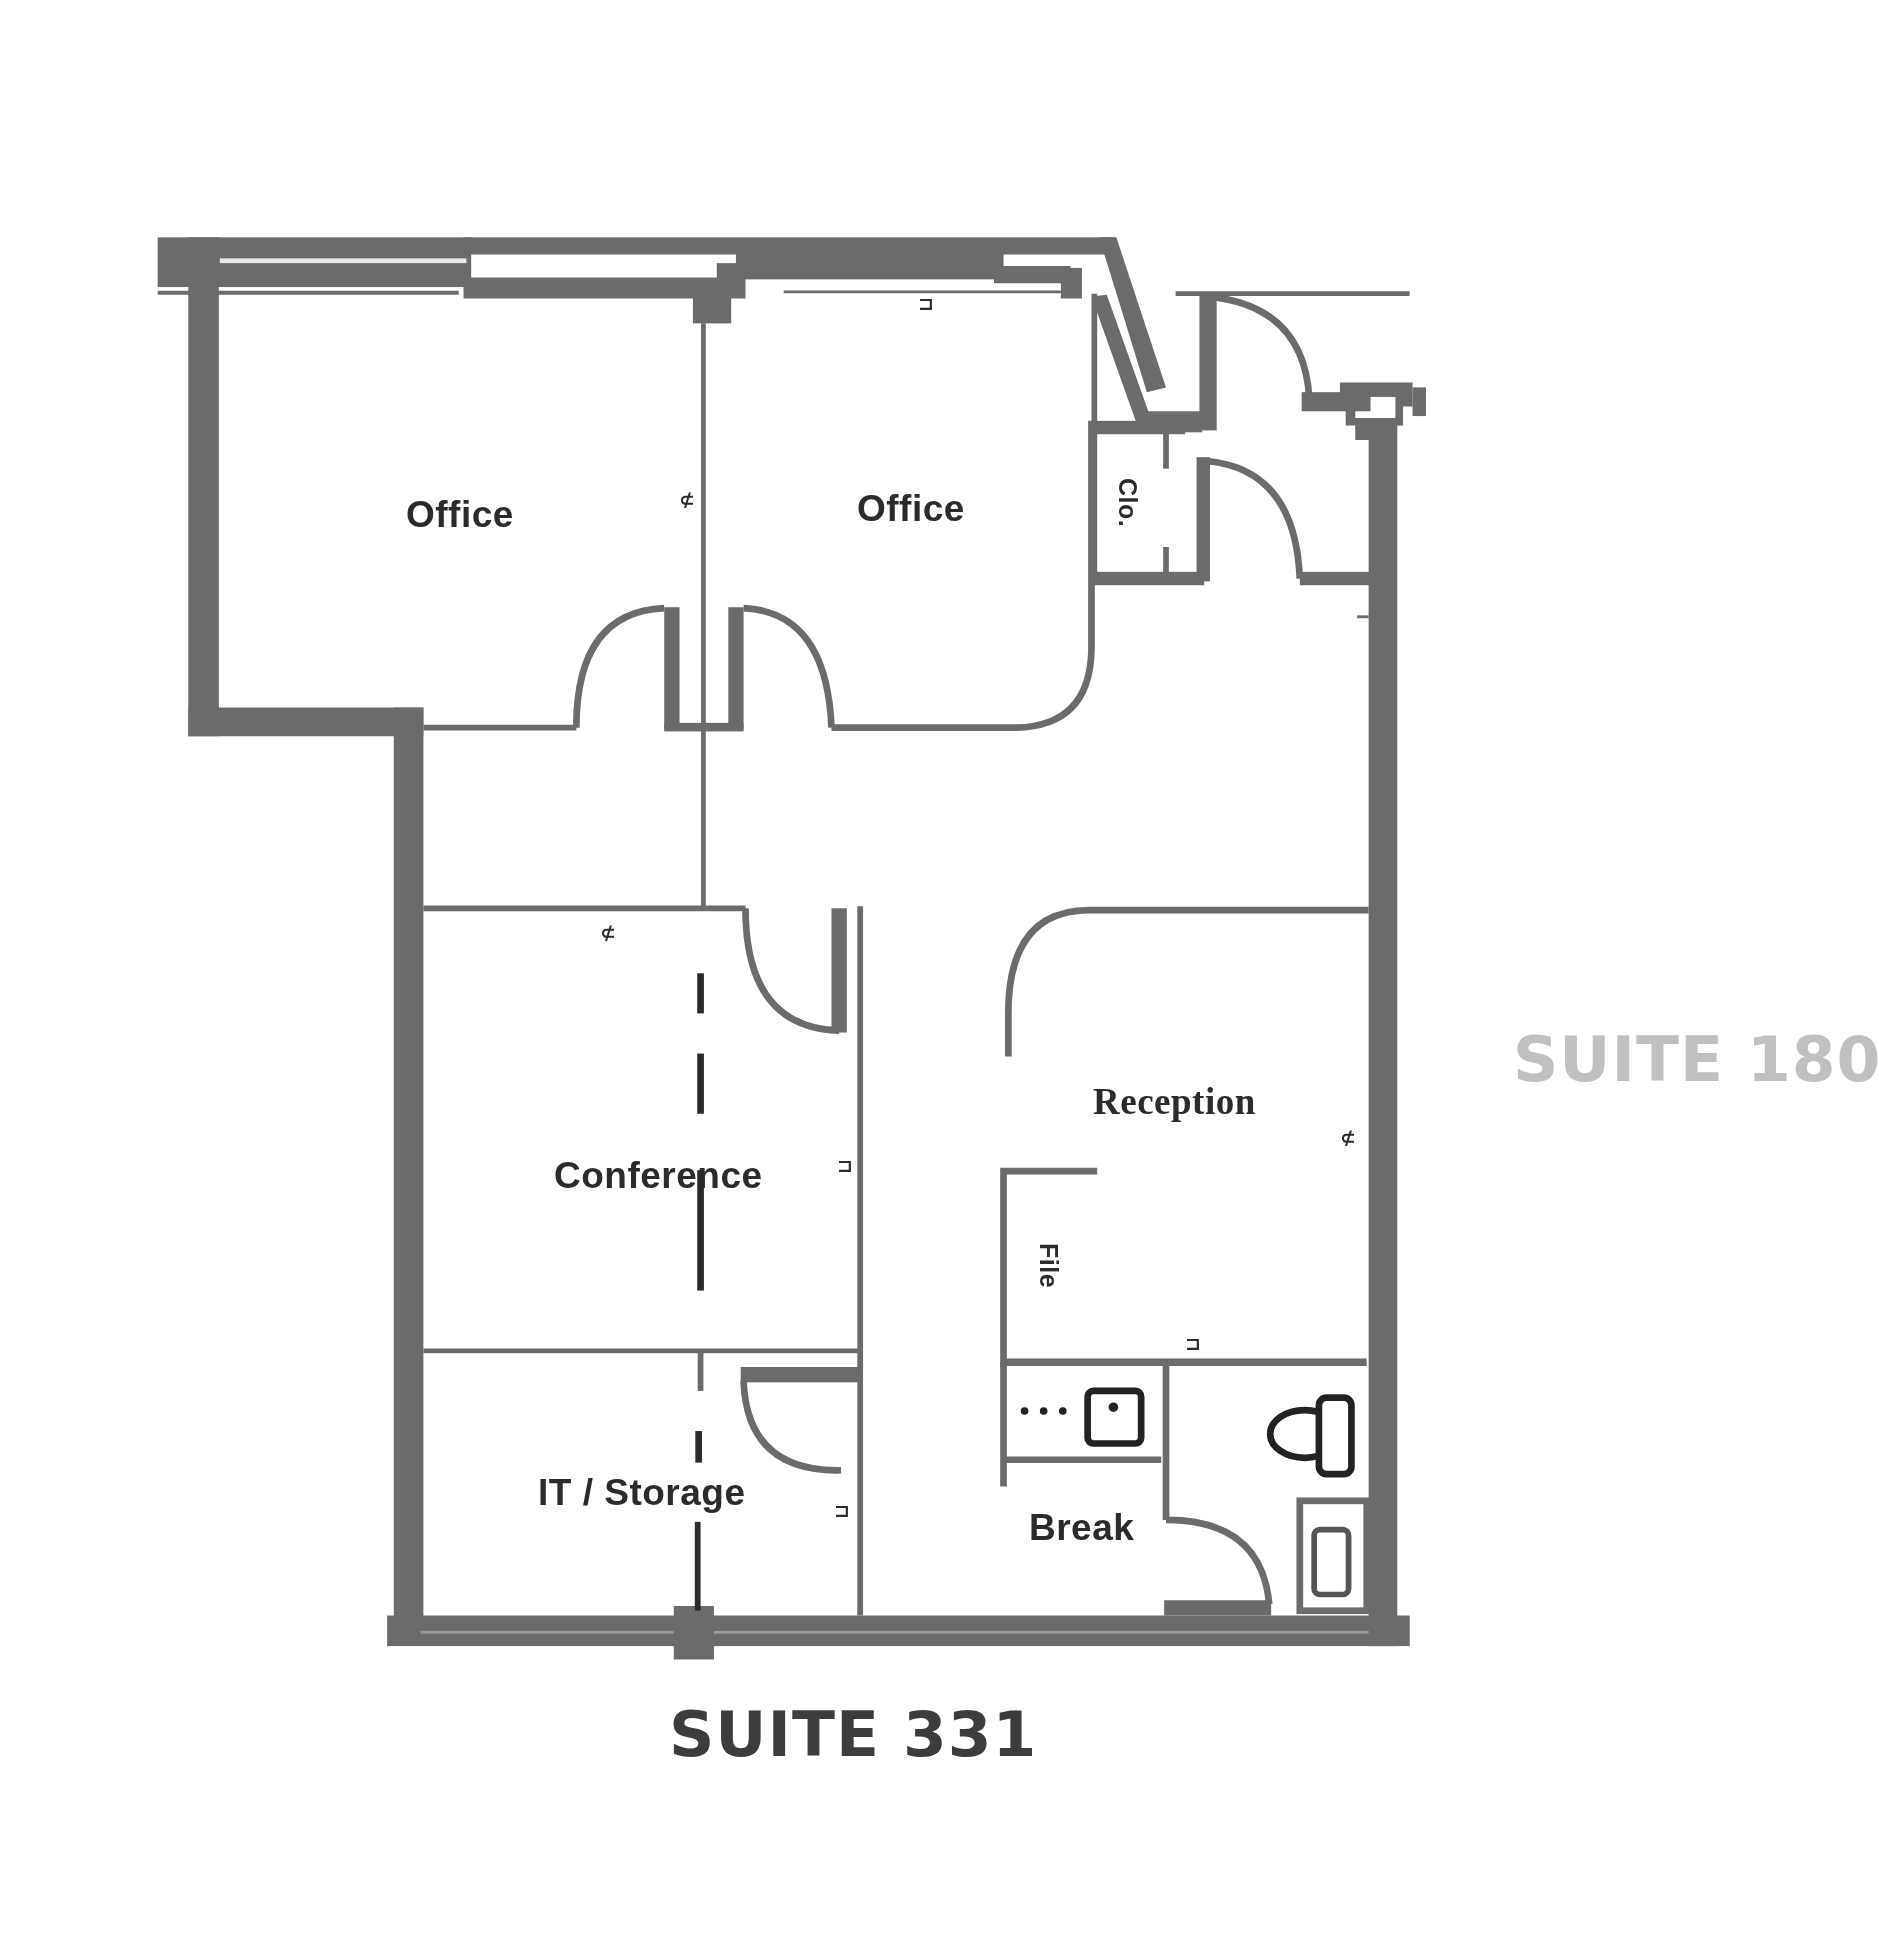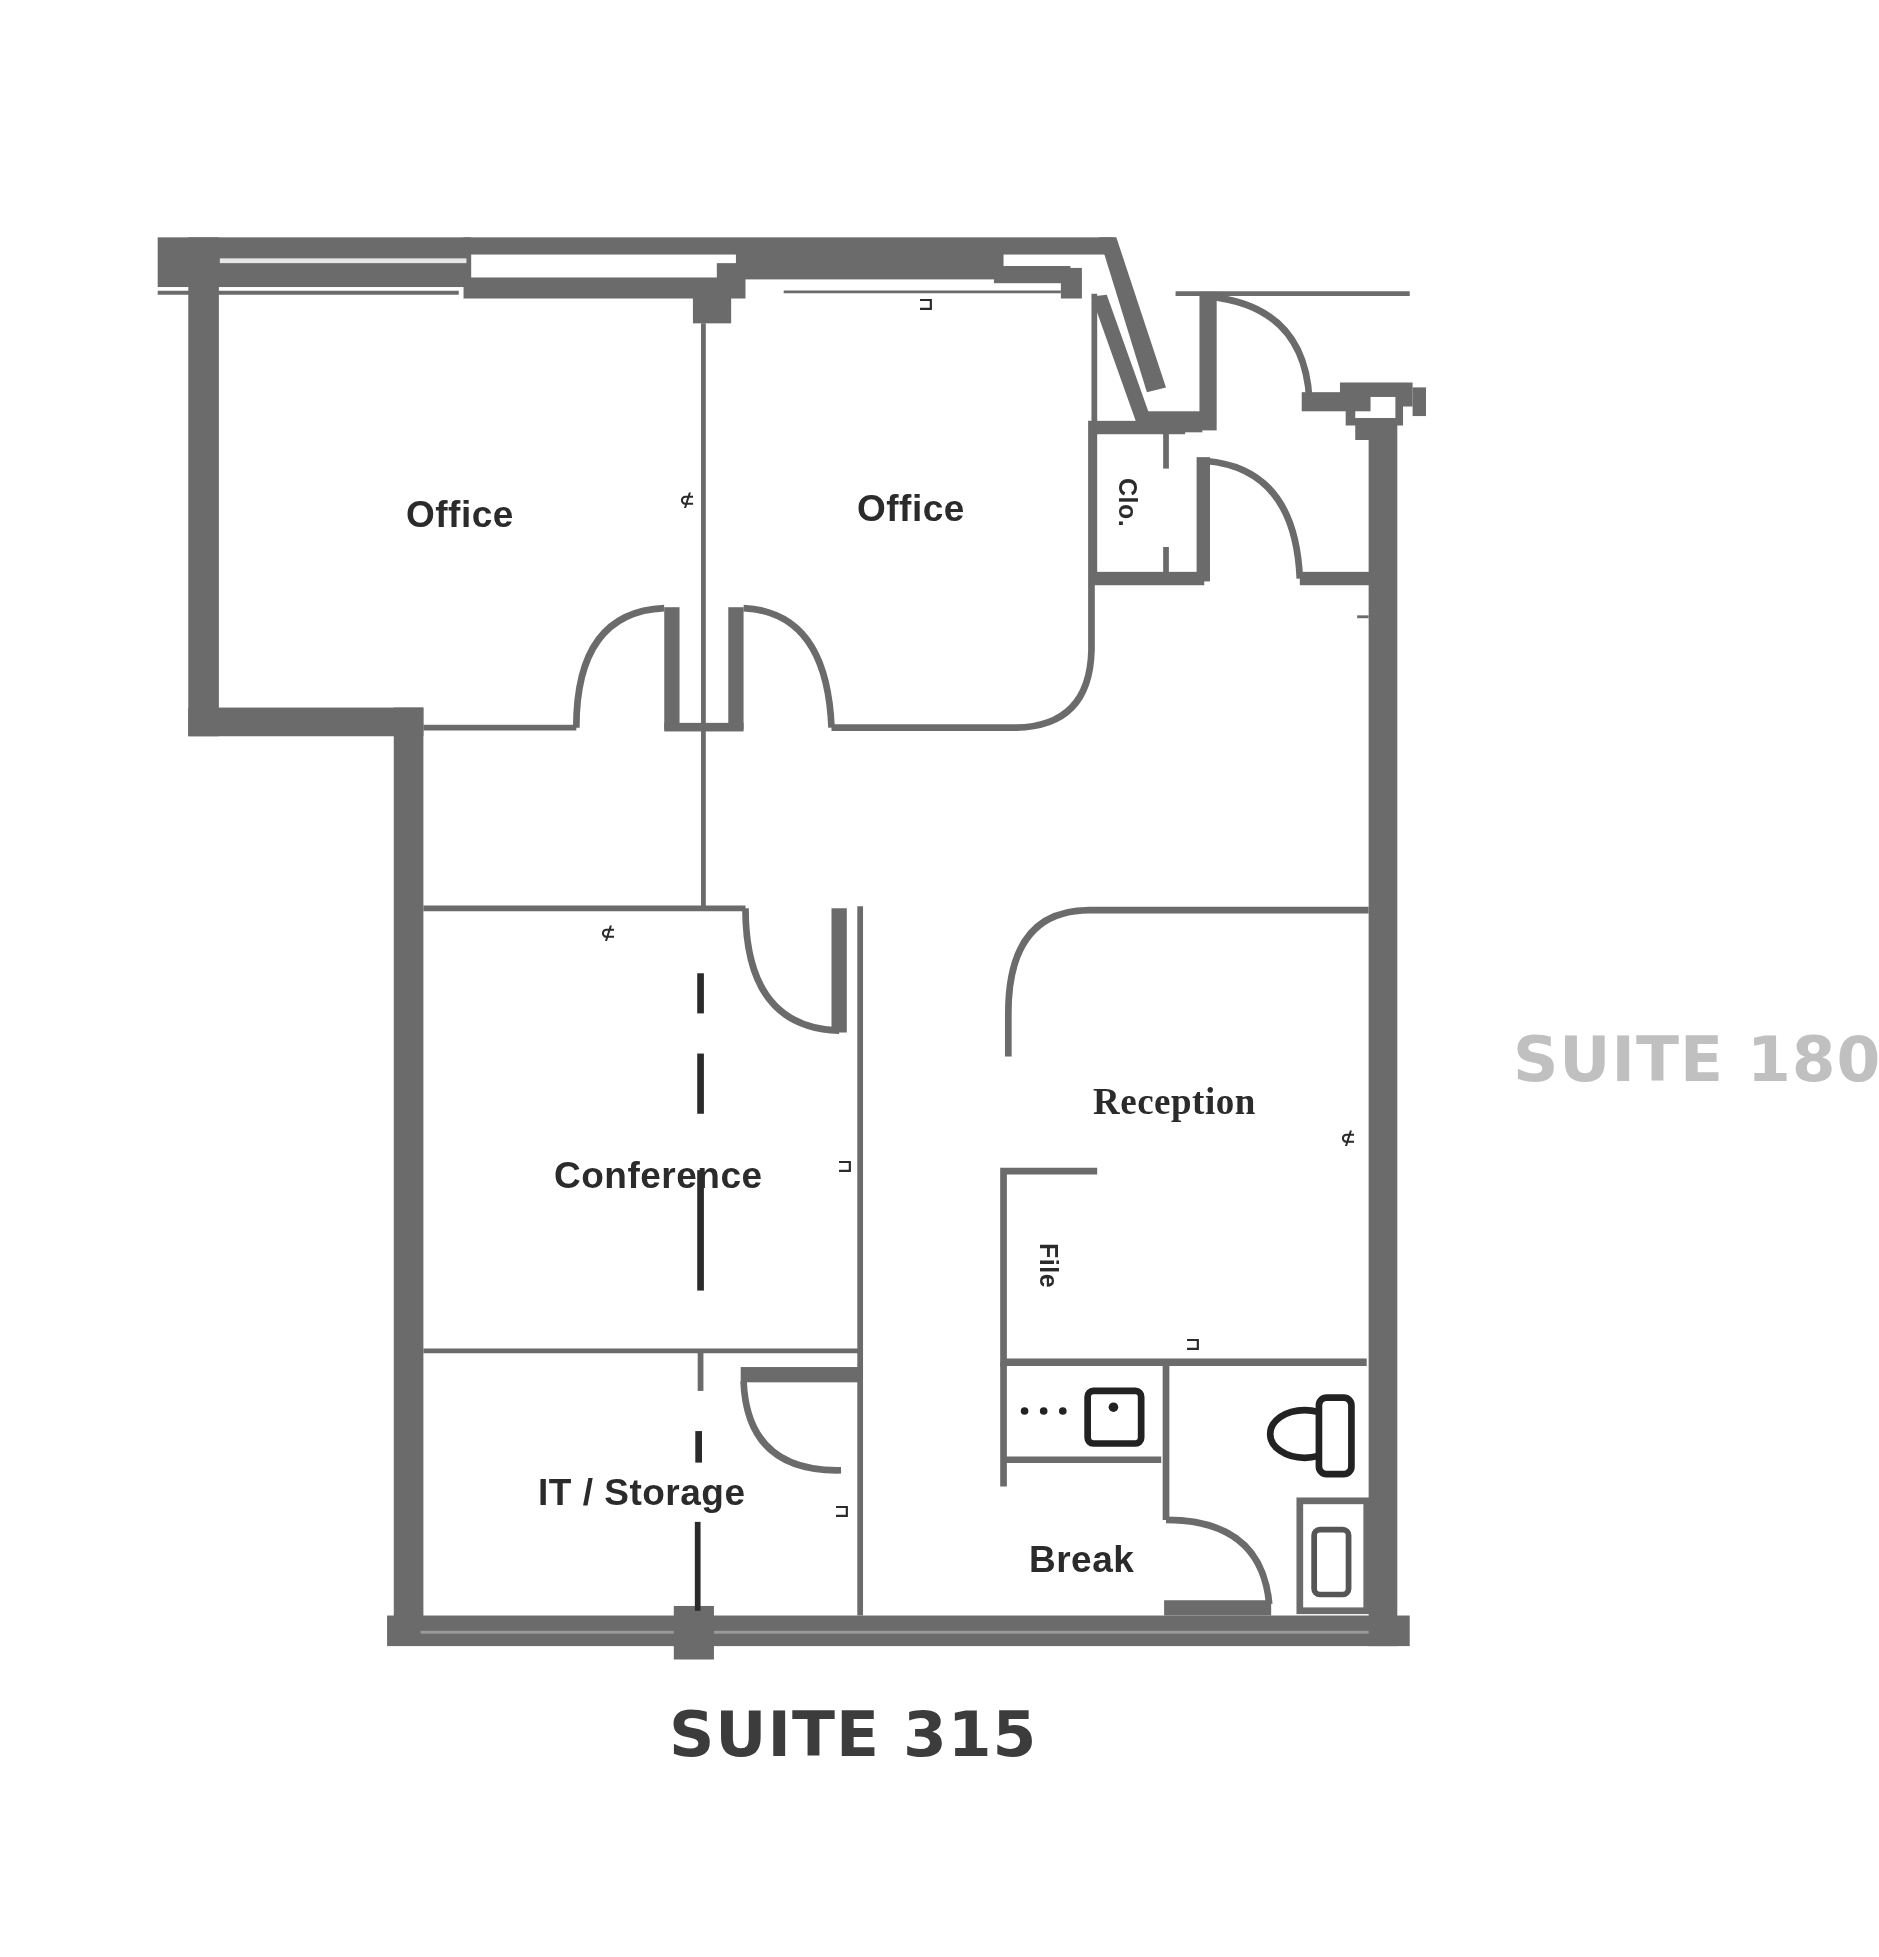--- a/index.html
+++ b/index.html
@@ -133,25 +133,25 @@
   </g>
 </svg>
 
 <div class="lbl room" style="left:406px; top:494px;">Office</div>
 <div class="lbl room" style="left:857px; top:488px;">Office</div>
 <div class="lbl room rot" style="left:1142px; top:478px; font-size:25px; transform:rotate(90deg);">Clo.</div>
 <div class="lbl room" style="left:554px; top:1121px;margin-top:34px;">Conference</div>
 <div class="lbl room" style="left:1093px; top:1080px;font-family:Liberation Serif, serif;">Reception</div>
 <div class="lbl room rot" style="left:1063px; top:1243px; font-size:25px; transform:rotate(90deg);">File</div>
 <div class="lbl room" style="left:538px; top:1472px;">IT / Storage</div>
-<div class="lbl room" style="left:1029px; top:1507px;margin-top:32px;">Break</div>
+<div class="lbl room" style="left:1029px; top:1507px;">Break</div>
 
 <div class="sym" style="left:679px; top:488px;">⊄</div>
 <div class="sym" style="left:600px; top:921px;">⊄</div>
 <div class="sym" style="left:837px; top:1154px;">⊐</div>
 <div class="sym" style="left:1340px; top:1126px;">⊄</div>
 <div class="sym" style="left:1185px; top:1332px;">⊐</div>
 <div class="sym" style="left:918px; top:292px;">⊐</div>
 <div class="sym" style="left:834px; top:1499px;">⊐</div>
 
-<div class="lbl suite" style="left:669px; top:1698px; color:#3c3c3c;">SUITE 315</div>
+<div class="lbl suite" style="left:669px; top:1698px; color:#3c3c3c;">SUITE 331</div>
 <div class="lbl suite" style="left:1513px; top:1023px; color:#c0c0c0;">SUITE 180</div>
 
 
 </body></html>

